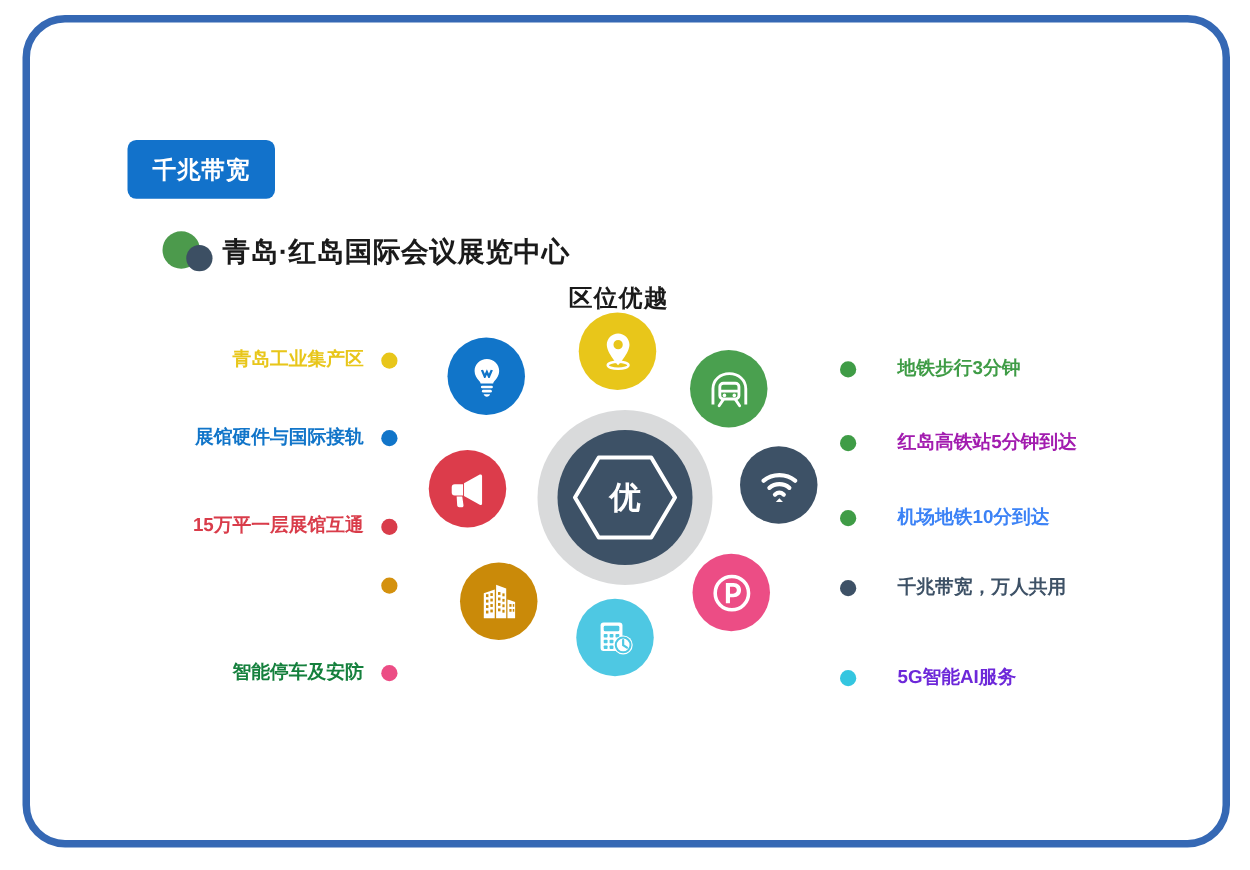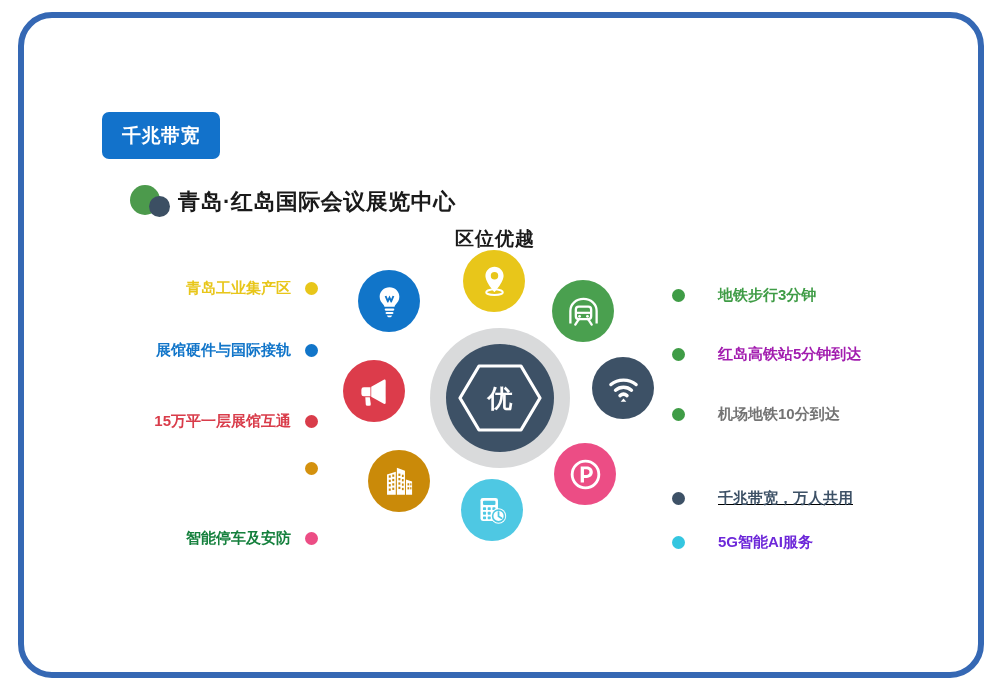--- a/index.html
+++ b/index.html
@@ -256,23 +256,23 @@
       <div class="feat right" style="top: 285px;">
         <span class="dot" style="background: rgb(63, 156, 70);"></span>
         <div class="txt" style="color: rgb(63, 156, 70);">地铁步行3分钟</div>
       </div>
       <div class="feat right" style="top: 344px;">
         <span class="dot" style="background: rgb(63, 156, 70);"></span>
         <div class="txt" style="color: #a21caf;">红岛高铁站5分钟到达</div>
       </div>
       <div class="feat right" style="top: 404px;">
         <span class="dot" style="background: rgb(63, 156, 70);"></span>
-        <div class="txt" style="color: #737373;">机场地铁10分到达</div>
-      </div>
-      <div class="feat right" style="top: 488px; text-decoration: underline;">
+        <div class="txt" style="color: #3b82f6;">机场地铁10分到达</div>
+      </div>
+      <div class="feat right" style="top: 460px;">
         <span class="dot" style="background: rgb(61, 81, 102);"></span>
         <div class="txt" style="color: rgb(61, 81, 102);">千兆带宽，万人共用</div>
       </div>
       <div class="feat right" style="top: 532px;">
         <span class="dot" style="background: rgb(52, 198, 224);"></span>
         <div class="txt" style="color: #6d28d9;">5G智能AI服务</div>
       </div>
     </div>
 
   <div id="wheel">

